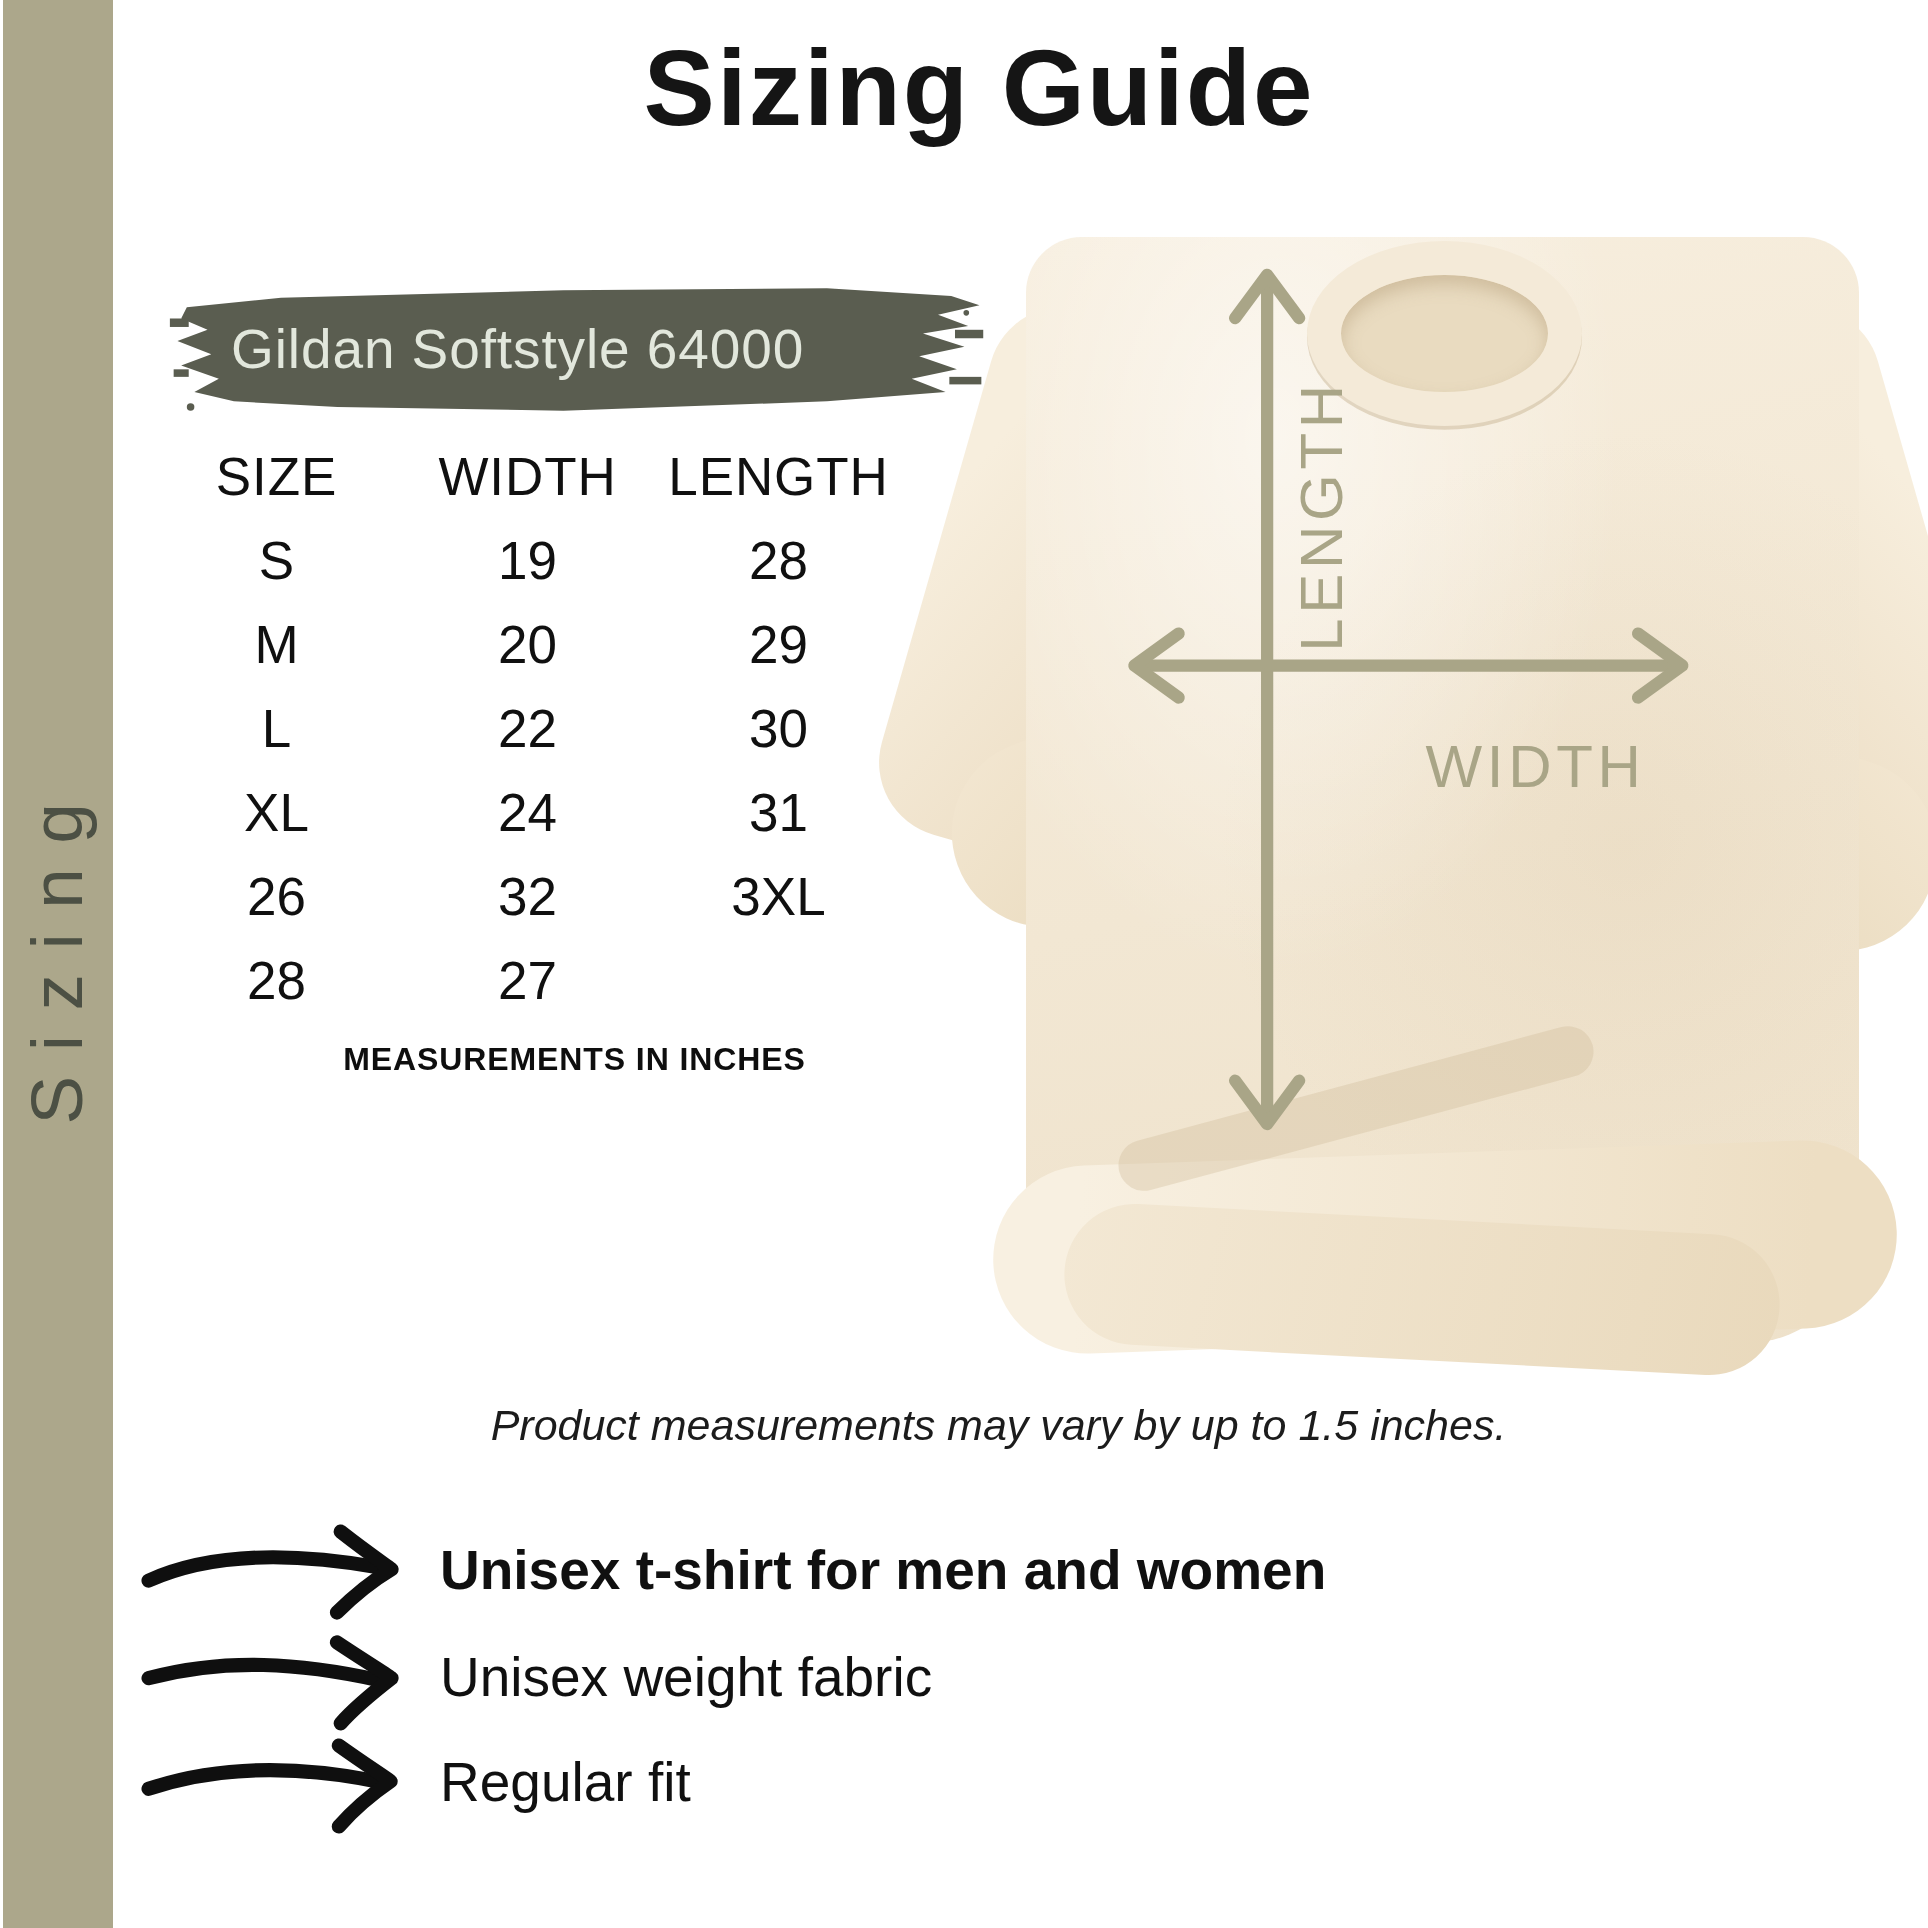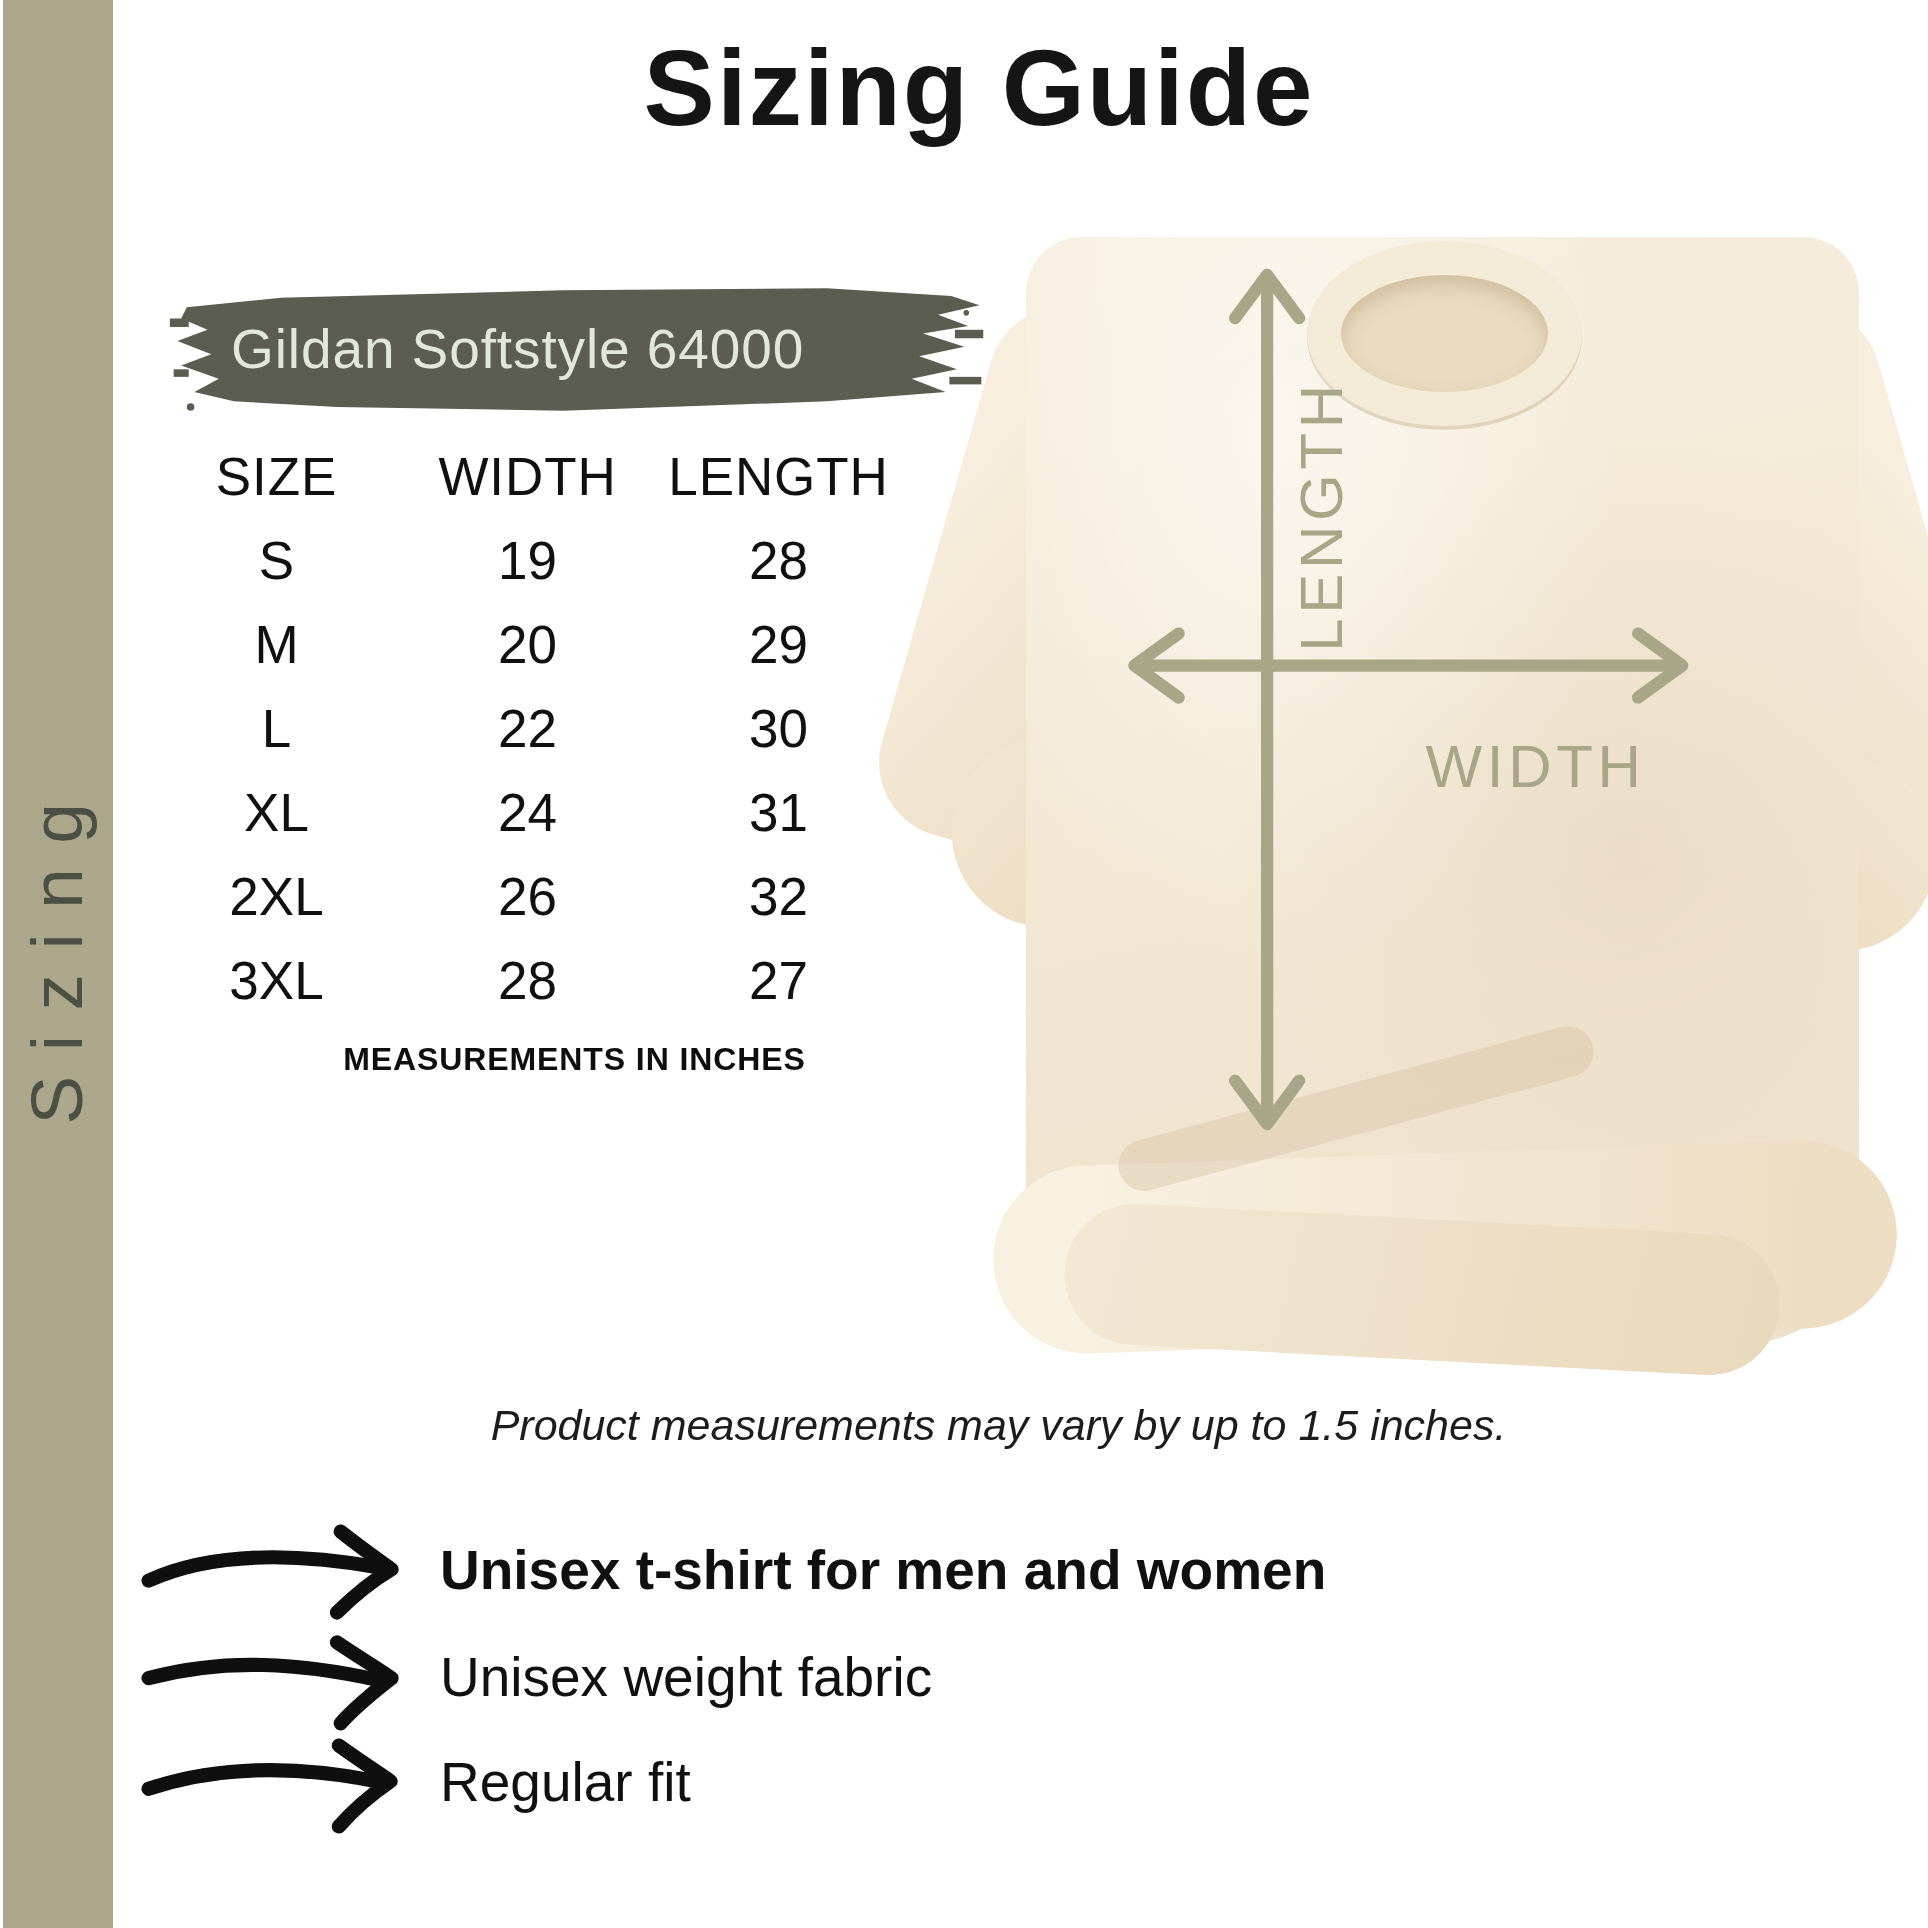--- a/index.html
+++ b/index.html
@@ -125,21 +125,20 @@
     <div class="cell">29</div>
 
     <div class="cell">L</div>
     <div class="cell">22</div>
     <div class="cell">30</div>
 
     <div class="cell">XL</div>
     <div class="cell">24</div>
     <div class="cell">31</div>
 
-    <div class="cell">2XL</div>
     <div class="cell">26</div>
     <div class="cell">32</div>
 
     <div class="cell">3XL</div>
     <div class="cell">28</div>
     <div class="cell">27</div>
   </div>
   <div class="abs table-footnote">MEASUREMENTS IN INCHES</div>
 
   <svg class="abs measure-svg" viewBox="0 0 2048 2048">

